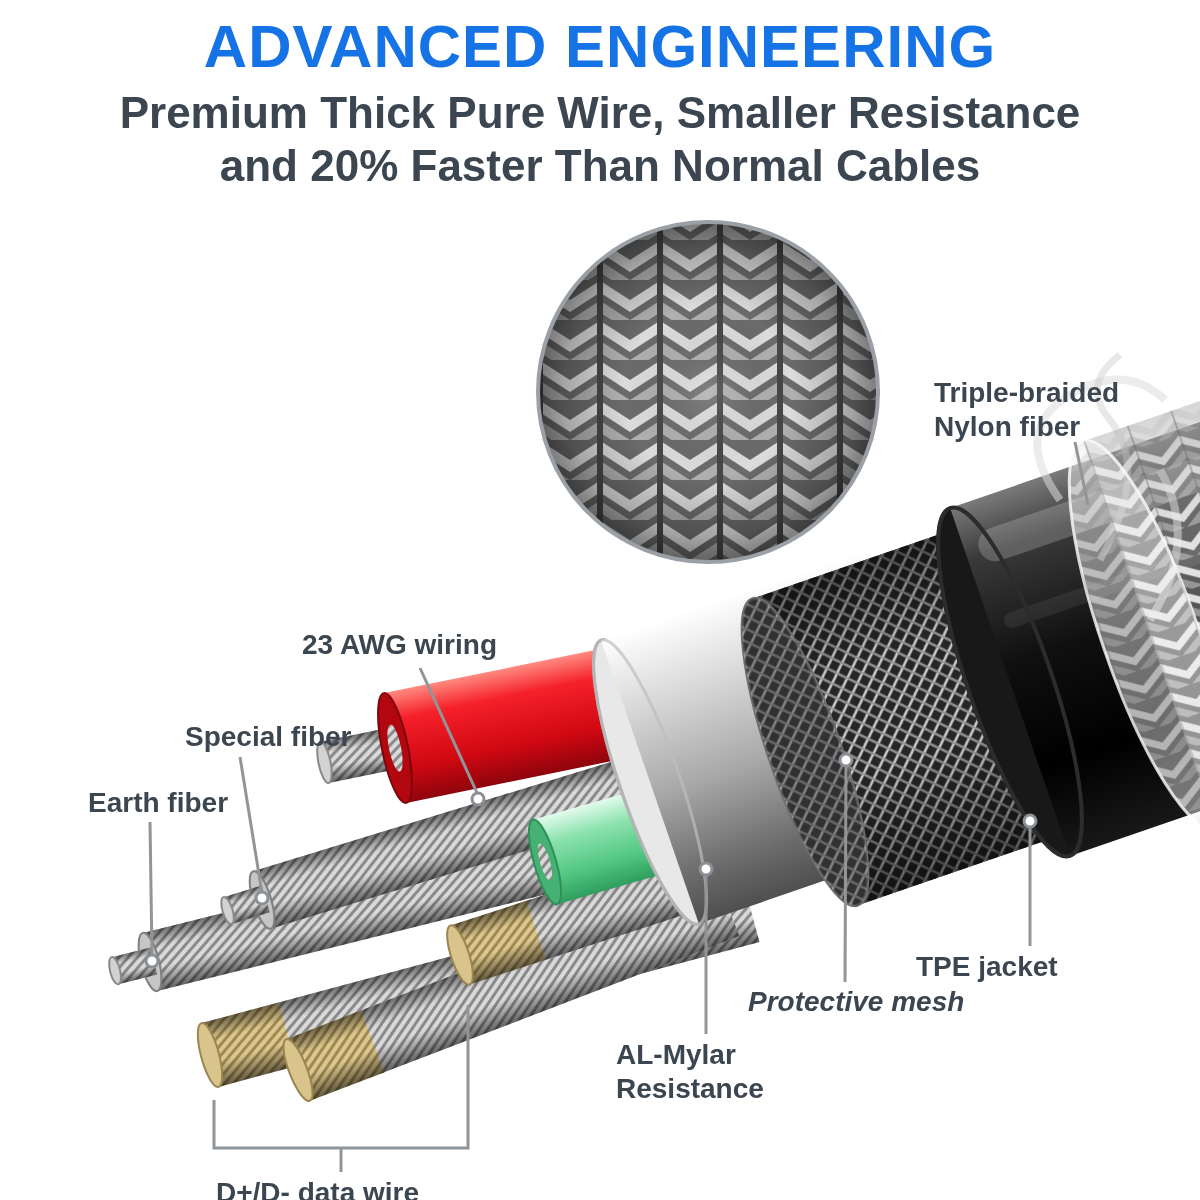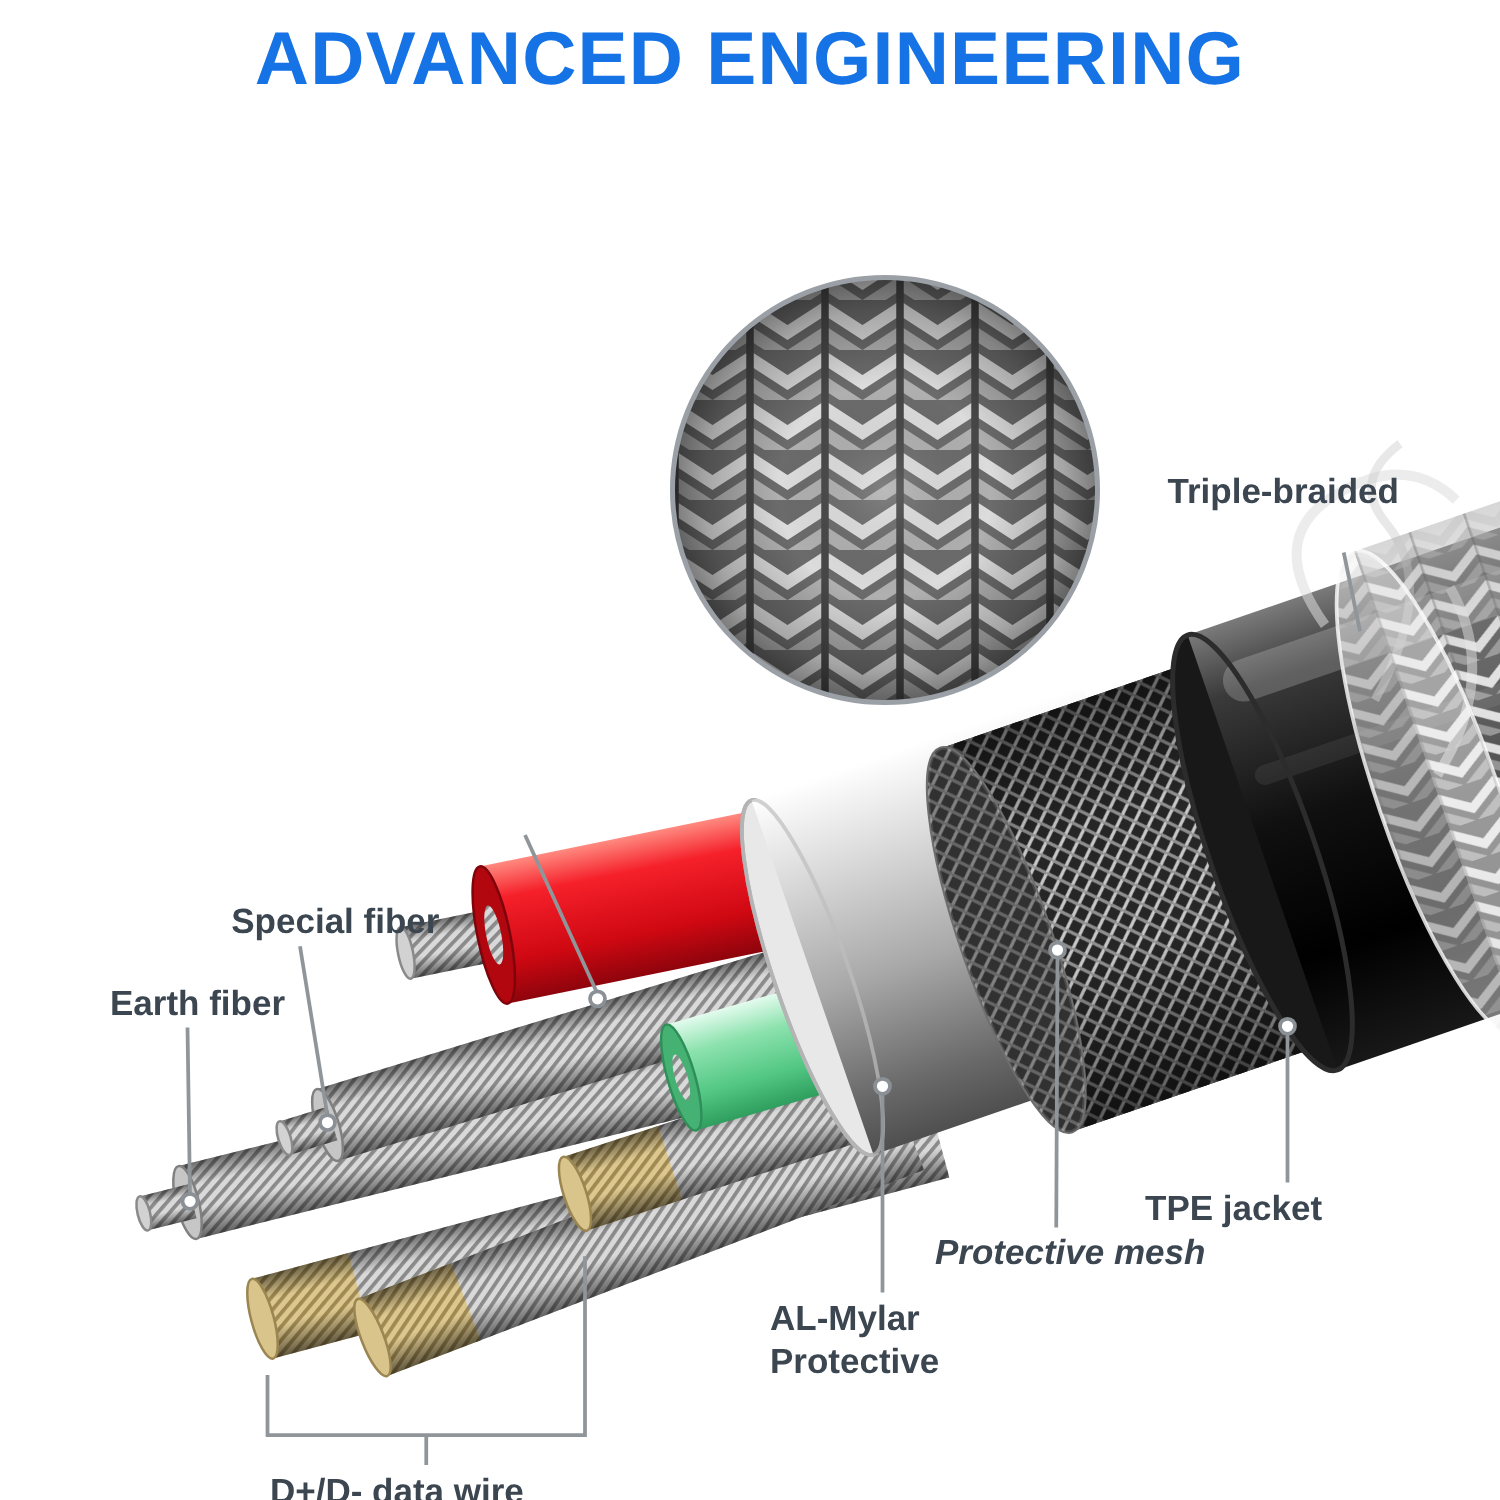--- a/index.html
+++ b/index.html
@@ -211,35 +211,41 @@
       <circle cx="262" cy="898" r="6"></circle>
       <circle cx="152" cy="961" r="6"></circle>
       <circle cx="846" cy="760" r="6"></circle>
       <circle cx="706" cy="869" r="6"></circle>
       <circle cx="1030" cy="821" r="6"></circle>
     </g>
   </svg>
 
   <div class="hdr">
     <div class="title">ADVANCED ENGINEERING</div>
+    <div class="sub">
+      <div>Premium Thick Pure Wire, Smaller Resistance</div>
+      <div>and 20% Faster Than Normal Cables</div>
+    </div>
   </div>
 
   <div class="label" style="left:905px; top:376px;margin-left:29px;">
     <div>Triple-braided</div>
+    <div>Nylon fiber</div>
   </div>
 
+  <div class="label" style="left:302px; top:628px;">23 AWG wiring</div>
 
   <div class="label" style="left:185px; top:720px;">Special fiber</div>
 
   <div class="label" style="left:88px; top:786px;">Earth fiber</div>
 
   <div class="label" style="left:748px; top:985px;font-style:italic;">Protective mesh</div>
 
   <div class="label center" style="left:616px; top:1038px; width:180px;">
     <div>AL-Mylar</div>
-    <div>Protective</div>
+    <div>Resistance</div>
   </div>
 
   <div class="label" style="left:916px; top:950px;">TPE jacket</div>
 
   <div class="label center" style="left:216px; top:1176px; width:250px;">D+/D- data wire</div>
 
 </div>
 
 </body></html>

